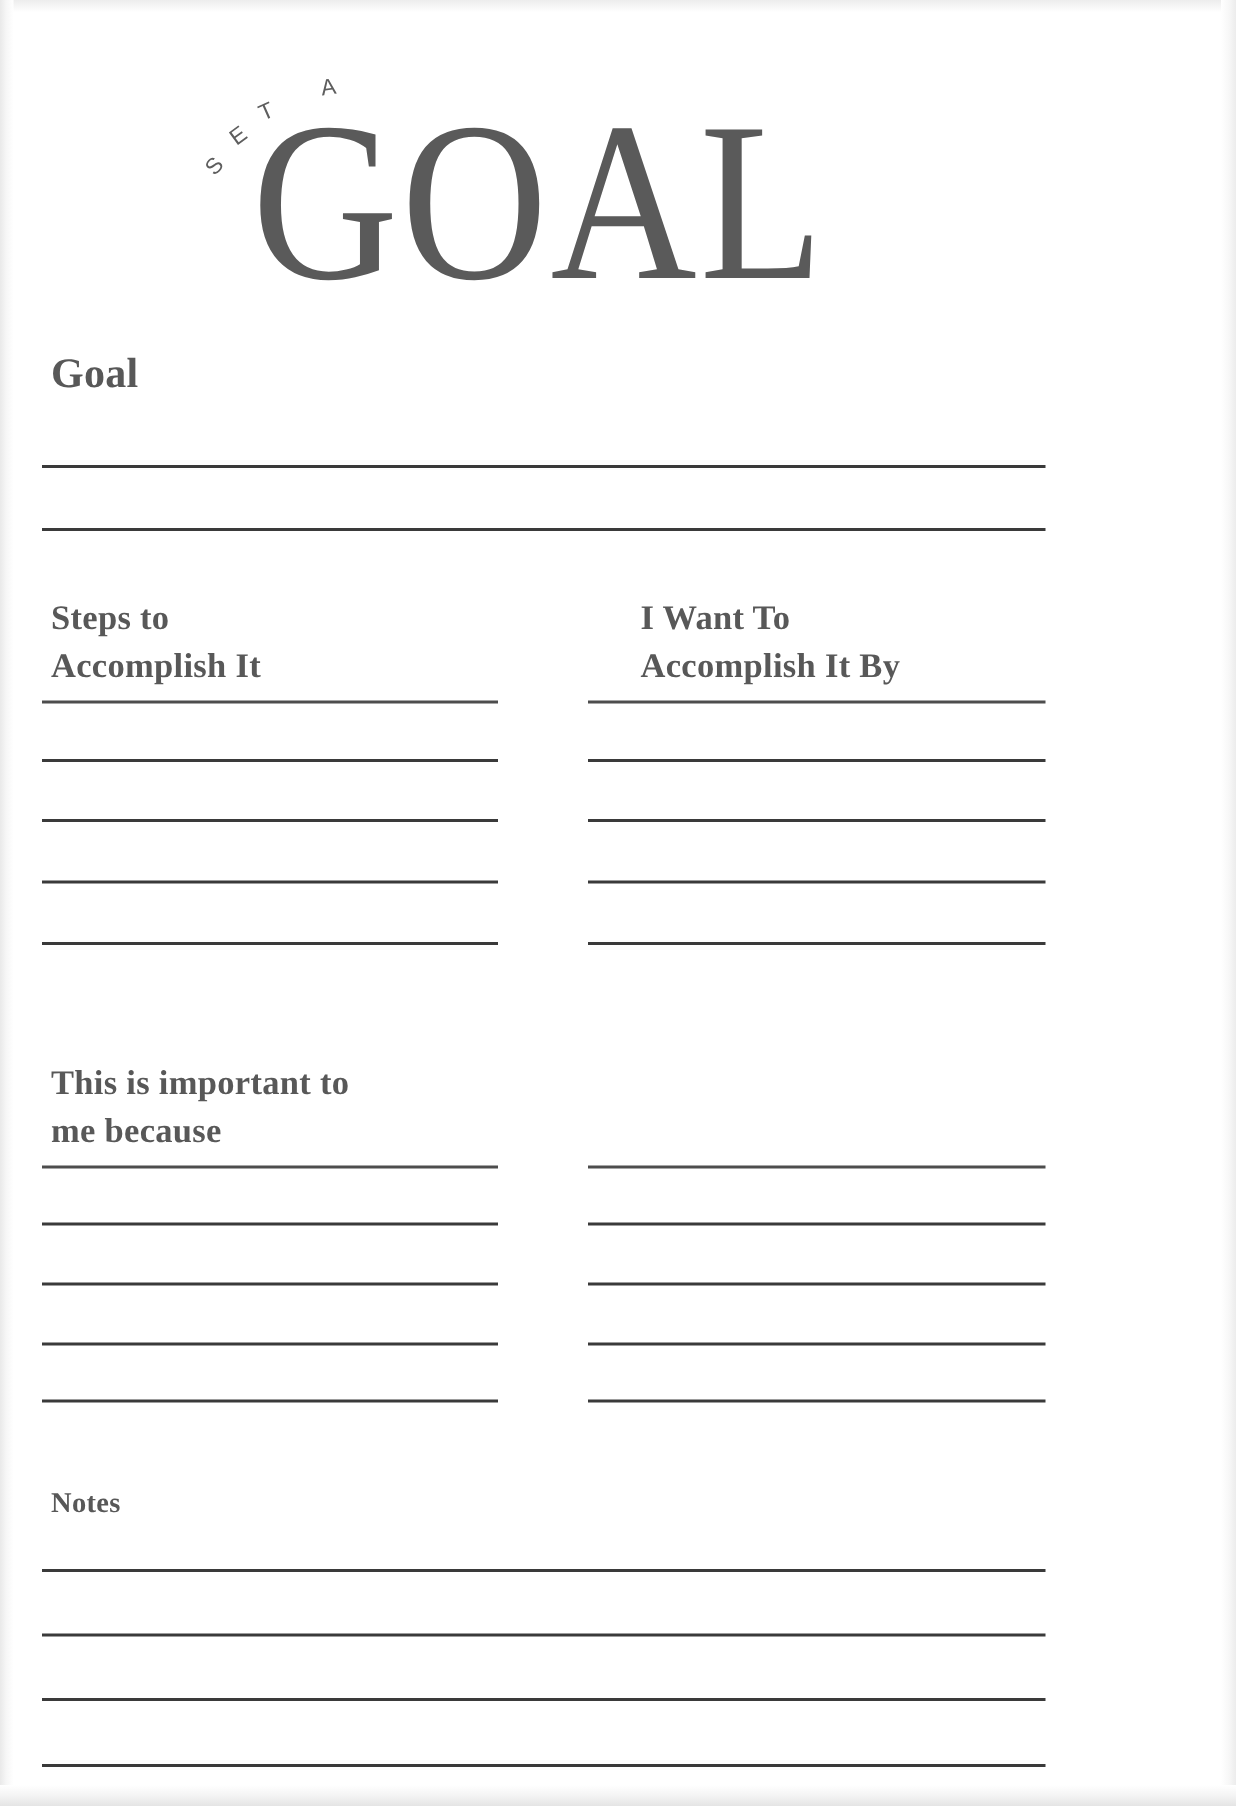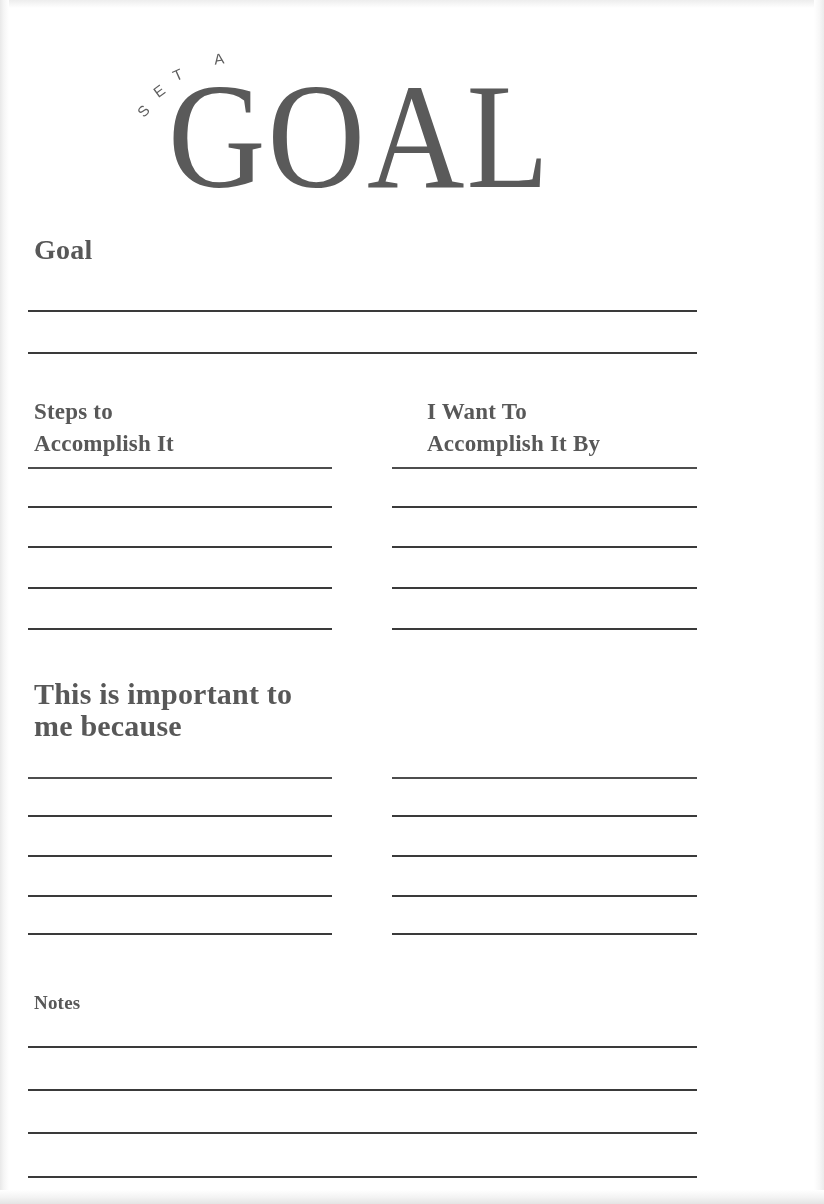--- a/index.html
+++ b/index.html
@@ -132,22 +132,22 @@
     top: 396px;
     font-size: 23px;
     line-height: 32px;
     width: 300px;
     margin-left: 35px;
   }
 
   
   #h-important {
     left: 34px;
-    top: 678px;
-    font-size: 30px;
+    top: 706px;
+    font-size: 23px;
     line-height: 32px;
     width: 310px;
   }
   #h-incorporate {
     left: 392px;
     top: 708px;
     font-size: 23px;
     line-height: 32px;
     width: 310px;
   }

